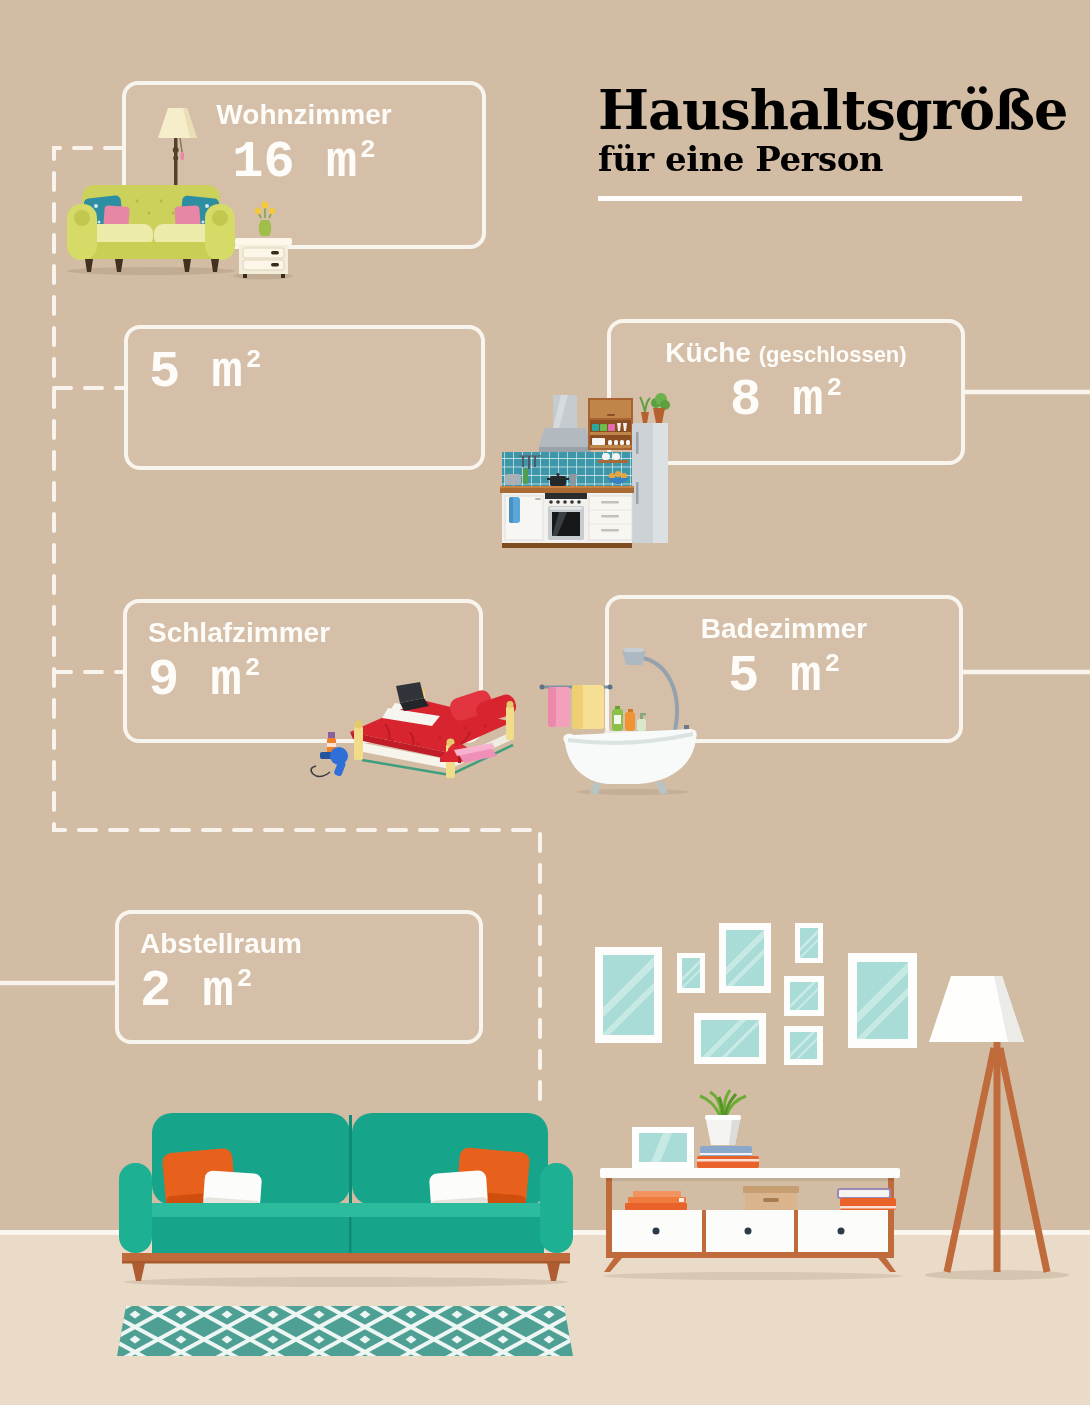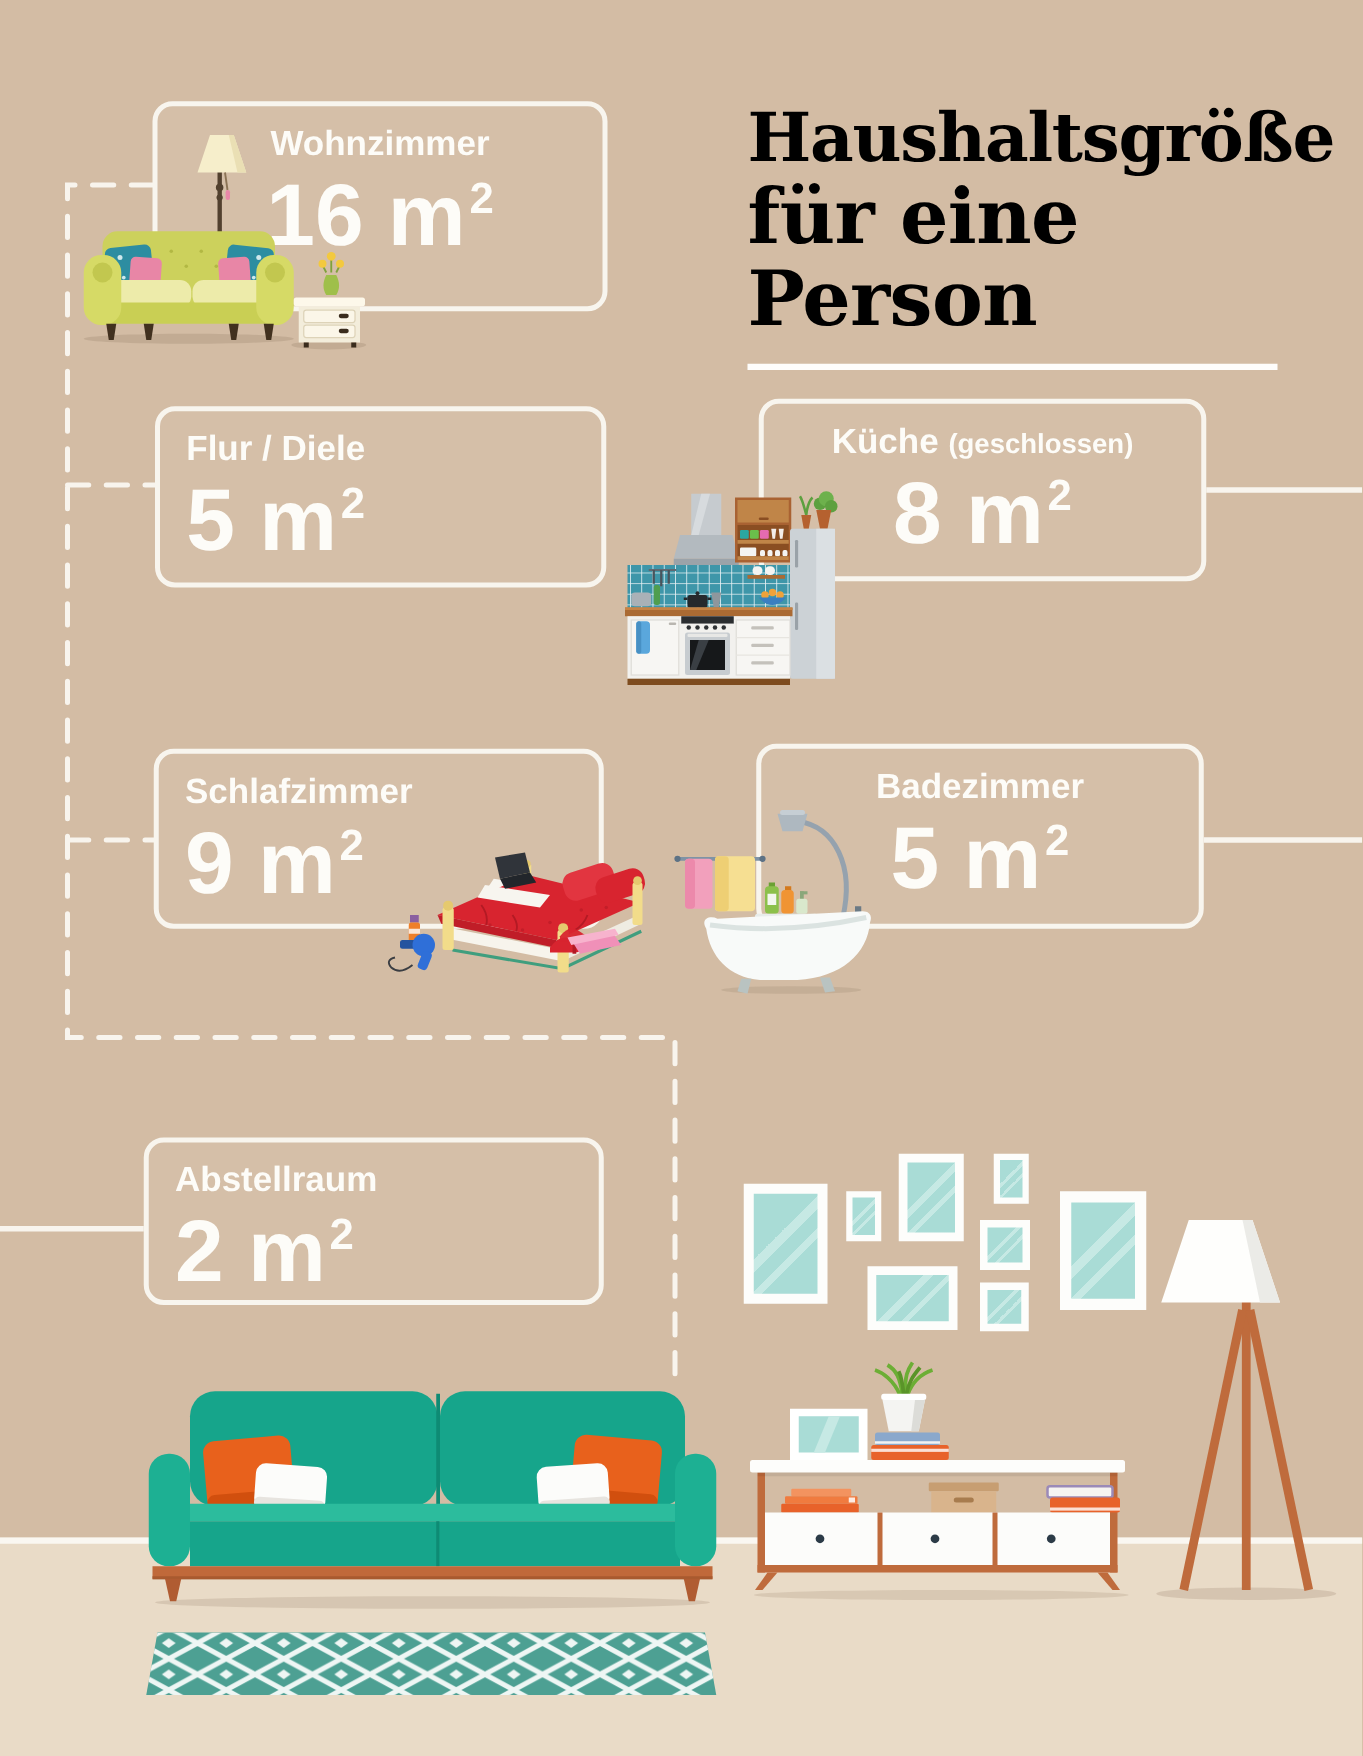--- a/index.html
+++ b/index.html
@@ -10,33 +10,33 @@
          background:#e9dbc7;border-top:5px solid #faf7f1;z-index:1;}
   
   .lines{position:absolute;left:0;top:0;z-index:2;}
   
   .room-box{position:absolute;border:4.5px solid #f8f5ee;border-radius:16px;
             background:rgba(255,255,255,.05);color:#fdfcf8;box-sizing:border-box;z-index:3;}
   .ta-center{text-align:center;padding-top:13px;}
   .ta-left{padding:13px 0 0 21px;}
   .room-label{font:700 28px/1.2 "Liberation Sans",sans-serif;margin:0;}
   .room-note{font-size:22px;font-weight:700;}
-  .room-size{font-family:Liberation Sans, sans-serif;font-weight:700;font-size:70px;line-height:1.05;
+  .room-size{font-family:Liberation Mono, monospace;font-weight:700;font-size:52px;line-height:1.05;
              margin:4px 0 0;}
   .room-size sup{font-size:50%;vertical-align:0.72em;margin-left:3px;}
   .rb-wohnzimmer{left:122px;top:81px;width:364px;height:168px;}
   .rb-flur{left:124px;top:325px;width:361px;height:145px;}
   .rb-kueche{left:607px;top:319px;width:358px;height:146px;}
   .rb-schlafzimmer{left:123px;top:599px;width:360px;height:144px;}
   .rb-badezimmer{left:605px;top:595px;width:358px;height:148px;}
   .rb-abstellraum{left:115px;top:910px;width:368px;height:134px;}
   
   .title{position:absolute;left:598px;top:82px;width:460px;color:#000000;z-index:3;}
   .t1{font-family:"DejaVu Serif",serif;font-weight:700;font-size:54px;line-height:1.06;margin:0;letter-spacing:-1px;}
-  .t2{font-family:"DejaVu Serif",serif;font-weight:700;font-size:61px;line-height:1.08;margin:2px 0 0;letter-spacing:-0.5px;}
+  .t2{font-family:"DejaVu Serif",serif;font-weight:700;font-size:34px;line-height:1.08;margin:2px 0 0;letter-spacing:-0.5px;}
   .title-rule{width:424px;height:5px;background:#fefdfb;margin-top:18px;}
   
   .illus{position:absolute;z-index:4;}
   
   .frame{position:absolute;background:#fdfdfb;z-index:3;box-sizing:border-box;}
   .glass{width:100%;height:100%;
          background:linear-gradient(135deg,#a9dcd6 0 40%,#c6e9e4 40% 48%,#a9dcd6 48% 60%,#c6e9e4 60% 66%,#a9dcd6 66%);}
   .f1{left:595px;top:947px;width:67px;height:96px;padding:8px;}
   .f2{left:677px;top:953px;width:28px;height:40px;padding:5px;}
   .f3{left:719px;top:923px;width:52px;height:70px;padding:7px;}
@@ -71,21 +71,20 @@
     <h1 class="t2">für eine Person</h1>
     <div class="title-rule"></div>
   </header>
 
   <section class="room-box rb-wohnzimmer ta-center">
     <h2 class="room-label"><span>Wohnzimmer</span></h2>
     <p class="room-size"><span>16 m</span><sup>2</sup></p>
   </section>
 
   <section class="room-box rb-flur ta-left">
-    <h2 class="room-label"><span>Flur / Diele</span></h2>
     <p class="room-size"><span>5 m</span><sup>2</sup></p>
   </section>
 
   <section class="room-box rb-kueche ta-center">
     <h2 class="room-label"><span>Küche</span> <span class="room-note">(geschlossen)</span></h2>
     <p class="room-size"><span>8 m</span><sup>2</sup></p>
   </section>
 
   <section class="room-box rb-schlafzimmer ta-left">
     <h2 class="room-label"><span>Schlafzimmer</span></h2>

